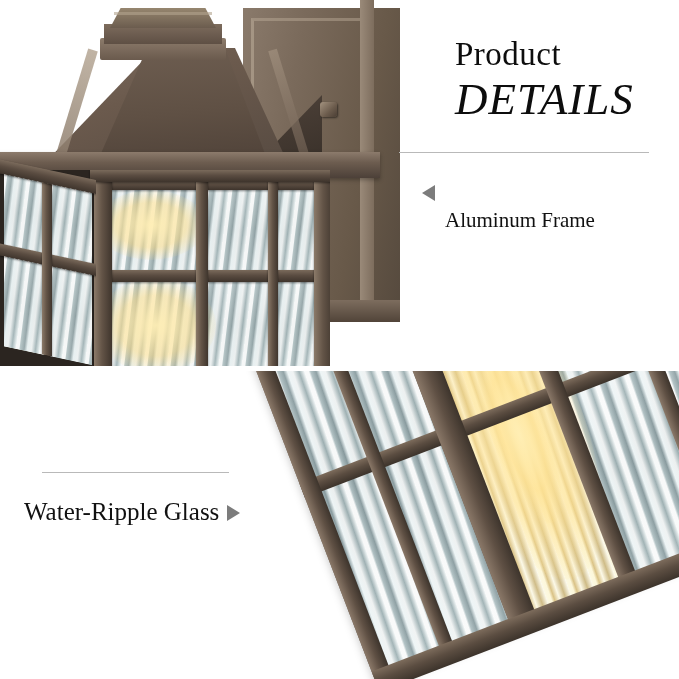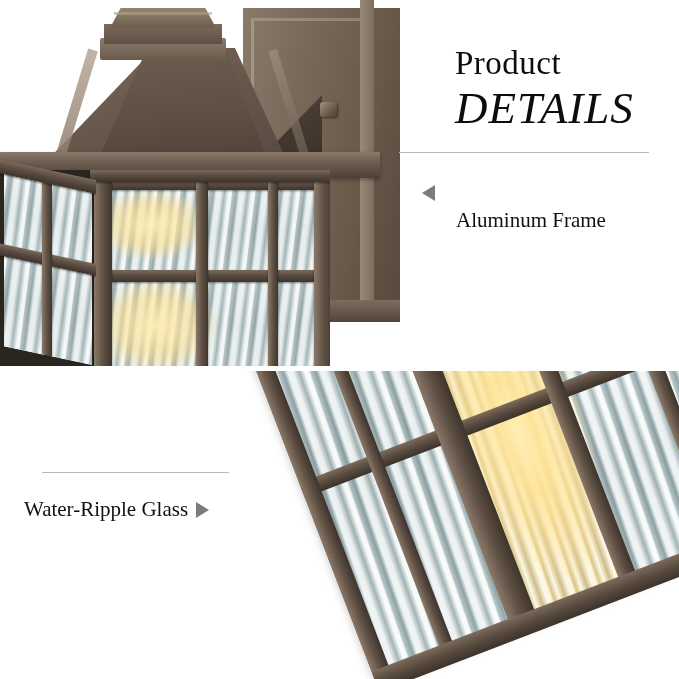--- a/index.html
+++ b/index.html
@@ -263,21 +263,20 @@
     pointer-events: none;
   }
 
   
   #heading {
     position: absolute;
     left: 455px; top: 38px;
     width: 220px;
     color: #0d0d0d;
     line-height: 1;
-    margin-top: 9px;
   }
   #heading .l1 {
     display: block;
     font-size: 33px;
     letter-spacing: .5px;
     margin-bottom: 6px;
   }
   #heading .l2 {
     display: block;
     font-size: 45px;
@@ -310,28 +309,28 @@
     width: 0; height: 0;
     border-top: 8px solid transparent;
     border-bottom: 8px solid transparent;
     border-right: 13px solid #7c7c7c;
     vertical-align: middle;
     margin-right: 8px;
     margin-top: -3px;
   }
   #callout-frame .t2 {
     display: block;
-    margin-left: 34px;
+    margin-left: 23px;
   }
 
   #callout-glass {
     position: absolute;
     left: 24px; top: 497px;
     color: #111111;
-    font-size: 21px;
+    font-size: 25px;
     line-height: 1.2;
     white-space: nowrap;
   }
   #callout-glass .tri {
     display: inline-block;
     width: 0; height: 0;
     border-top: 8px solid transparent;
     border-bottom: 8px solid transparent;
     border-left: 13px solid #7c7c7c;
     vertical-align: middle;

